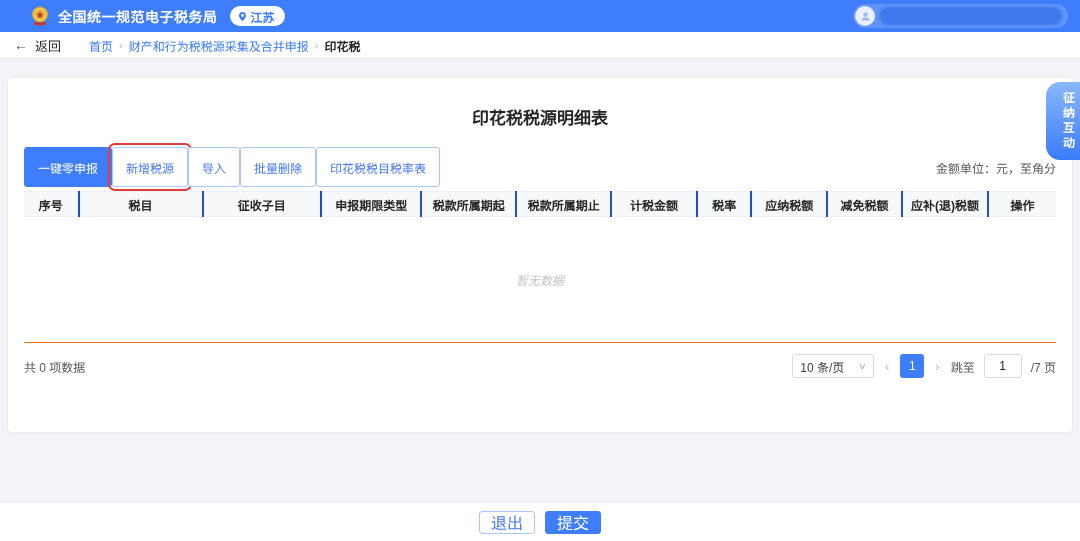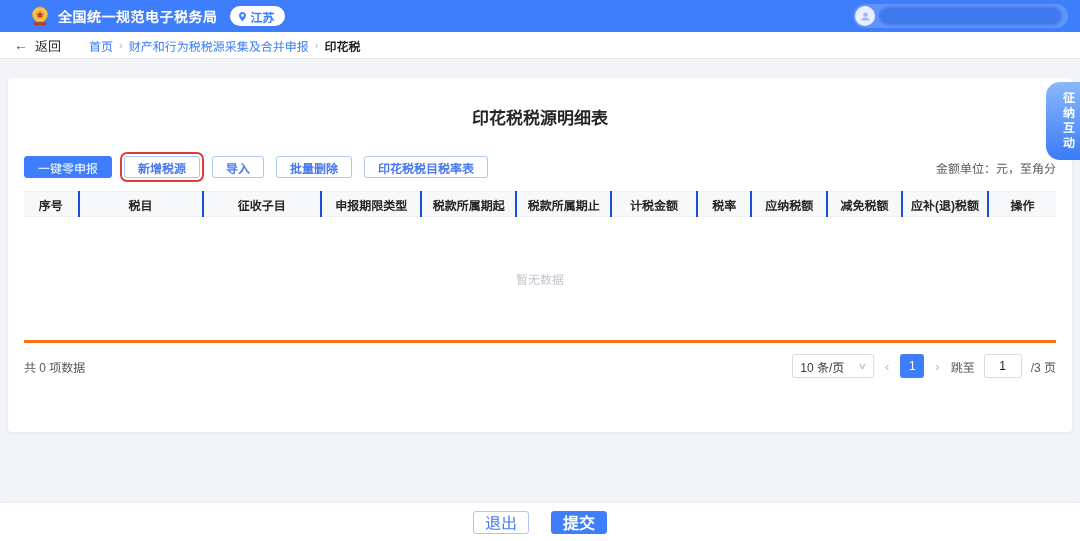--- a/index.html
+++ b/index.html
@@ -52,26 +52,26 @@
   .main-area { padding:19px 8px 0 8px; }
   .card {
     background:#fff; border-radius:4px; height:354px; position:relative;
     box-shadow:0 1px 4px rgba(20,40,80,.05); padding:0 16px;
   }
   .card-title { text-align:center; font-size:17px; font-weight:bold;
     color:#262626; padding-top:26px; }
 
   .toolbar { display:flex; align-items:center; margin-top:24px; height:28px; }
   .btn {
-    height:22px; padding:0 13px; border-radius:3px; font-size:12px;
+    height:40px; padding:0 13px; border-radius:3px; font-size:12px;
     display:inline-flex; align-items:center; justify-content:center;
     cursor:pointer; border:1px solid transparent; background:#fff;
     font-family:inherit;
   }
-  .btn + .btn { margin-left:12px;font-weight:bold; }
+  .btn + .btn { margin-left:0; }
   .btn-primary { background:#3e7dfb; color:#fff; border-color:#3e7dfb; }
   .btn-ghost { color:#4a7af0; border-color:#aec6f5; }
   .btn-highlighted { outline:2px solid #e13c39; outline-offset:2px; }
   .unit-note { margin-left:auto; color:#595959; font-size:12px; }
 
   
   .grid { width:100%; border-collapse:collapse; table-layout:fixed; margin-top:10px; }
   .grid th {
     background:#f7f8fa; height:25px; font-size:12px; font-weight:bold;
     color:#262626; border-right:2px solid #1d4ed8;
@@ -81,21 +81,22 @@
   .grid th:last-child { border-right:none; }
   .grid th:nth-child(1){width:5.3%} .grid th:nth-child(2){width:12%}
   .grid th:nth-child(3){width:11.5%} .grid th:nth-child(4){width:9.7%}
   .grid th:nth-child(5){width:9.2%} .grid th:nth-child(6){width:9.2%}
   .grid th:nth-child(7){width:8.3%} .grid th:nth-child(8){width:5.3%}
   .grid th:nth-child(9){width:7.3%} .grid th:nth-child(10){width:7.3%}
   .grid th:nth-child(11){width:8.3%} .grid th:nth-child(12){width:6.6%}
 
   .table-body {
     height:126px; display:flex; align-items:center; justify-content:center;
-    border-bottom:3px solid #f97316;
+    border-bottom:1px solid #f97316;
+    font-style:italic;
   }
   .empty-text { color:#c0c4cc; font-size:12px; }
 
   
   .table-footer {
     display:flex; align-items:center; justify-content:space-between;
     padding:11px 0; color:#595959;
   }
   .pagination { display:flex; align-items:center; gap:9px; color:#595959; }
   .page-size-select {
@@ -219,21 +220,21 @@
         <div class="pagination">
           <span class="page-size-select">
             <span>10 条/页</span>
             <span class="caret">∨</span>
           </span>
           <span class="pg-arrow">‹</span>
           <span class="pg-current">1</span>
           <span class="pg-arrow">›</span>
           <span>跳至</span>
           <input class="jump-input" value="1" style="">
-          <span>/3 页</span>
+          <span>/7 页</span>
         </div>
       </div>
     </section>
   </main>
 
   <div class="side-tab">
     <div class="side-tab-inner">征纳互动</div>
   </div>
 
   <footer class="bottom-bar">

